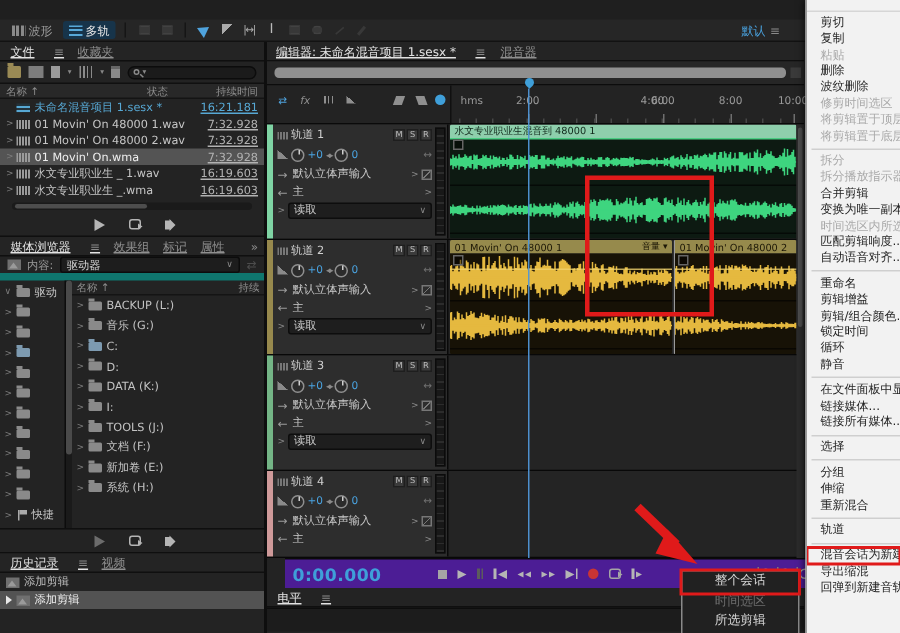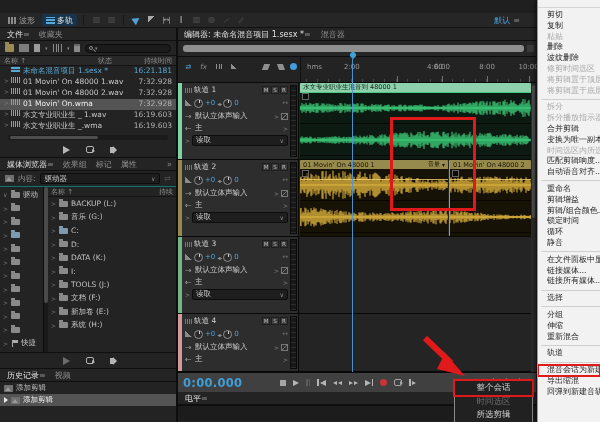--- a/index.html
+++ b/index.html
@@ -29,21 +29,21 @@
   .ibeam{color:#bbb;font-size:9px;}
   .shape{width:7px;height:6px;border:1px solid #777;}
   .workspace{position:absolute;right:80px;top:0;height:15px;display:flex;align-items:center;gap:3px;font-size:8px;}
   .ws-label{color:#4aa3e0;}
   .menu-glyph{color:#8a8a8a;font-size:8px;}
 
   
   .left-panel{position:absolute;left:0;top:28px;width:178px;height:394px;background:#232323;border-right:2px solid #0e0e0e;}
   .panel-tabs{height:13px;display:flex;align-items:center;gap:9px;font-size:8px;color:#8f8f8f;
     padding-left:7px;border-bottom:1px solid #0f0f0f;background:#242424;}
-  .ptab{display:flex;gap:0;align-items:center;white-space:nowrap;}
+  .ptab{display:flex;gap:13px;align-items:center;white-space:nowrap;text-decoration:underline;}
   .ptab.active{color:#e3e3e3;}
   .more-glyph{margin-left:auto;padding-right:4px;color:#8a8a8a;}
 
   .file-toolbar{height:15px;display:flex;align-items:center;gap:5px;padding:0 5px;border-bottom:1px solid #101010;}
   .fico{width:10px;height:8px;position:relative;}
   .fico.folder{background:#9a8a55;border-radius:1px;}
   .fico.folder::before{content:"";position:absolute;left:0;top:-2px;width:4px;height:2px;background:#9a8a55;}
   .fico.import{background:#7d7d7d;}
   .fico.newfile{width:7px;background:#9a9a9a;}
   .fico.mixd{background:repeating-linear-gradient(90deg,#8a8a8a 0 1px,transparent 1px 2.5px);}
@@ -53,39 +53,39 @@
     display:flex;align-items:center;gap:2px;padding:0 3px;}
   .mag{width:4px;height:4px;border:1px solid #8a8a8a;border-radius:50%;position:relative;}
   .mag::after{content:"";position:absolute;left:3px;top:3px;width:3px;height:1px;background:#8a8a8a;transform:rotate(45deg);}
 
   .flist-head{display:flex;height:10px;align-items:center;font-size:7px;color:#8c8c8c;background:#282828;
     border-bottom:1px solid #141414;padding:0 4px;}
   .col-name{flex:1;}
   .col-status{width:30px;}
   .col-dur{width:44px;text-align:right;}
   .file-rows{height:66px;}
-  .file-row{display:flex;height:11px;font-size:7.5px;color:#c6c6c6;padding:0 4px;white-space:nowrap;}
+  .file-row{display:flex;align-items:center;height:11px;font-size:7.5px;color:#c6c6c6;padding:0 4px;white-space:nowrap;}
   .file-row.selected{background:#545454;color:#efefef;}
   .expander{width:7px;color:#7d7d7d;font-size:6px;}
   .ficon{width:9px;height:6px;margin-right:3px;flex:0 0 auto;}
   .ficon-session{background:repeating-linear-gradient(0deg,#57a8d4 0 1.5px,#23323a 1.5px 3px);}
   .ficon-audio{background:repeating-linear-gradient(90deg,#9a9a9a 0 1px,transparent 1px 2px);}
   .fname{flex:1;overflow:hidden;text-overflow:clip;}
-  .fdur{width:44px;text-align:right;color:#b2b2b2;}
+  .fdur{width:44px;text-align:right;color:#b2b2b2;text-decoration:underline;}
   .session-text{color:#57a8d4;}
   .hscroll{height:5px;margin:3px 8px 2px 8px;background:#1a1a1a;border-radius:3px;position:relative;}
   .hscroll::after{content:"";position:absolute;left:2px;top:1px;width:55%;height:3px;background:#4d4d4d;border-radius:2px;}
   .preview-bar{height:16px;display:flex;align-items:center;justify-content:center;gap:16px;border-bottom:1px solid #0f0f0f;}
   .pv-play{width:0;height:0;border-top:4px solid transparent;border-bottom:4px solid transparent;border-left:7px solid #b5b5b5;}
   .pv-loop{width:8px;height:7px;border:1px solid #b5b5b5;border-radius:2px;position:relative;}
   .pv-loop::after{content:"";position:absolute;right:-2px;top:2px;border-top:2px solid transparent;border-bottom:2px solid transparent;border-left:3px solid #b5b5b5;}
   .pv-spk{width:4px;height:6px;background:#b5b5b5;position:relative;}
   .pv-spk::before{content:"";position:absolute;left:3px;top:-1px;border-top:4px solid transparent;border-bottom:4px solid transparent;border-left:4px solid #b5b5b5;}
 
-  .mb-row{height:16px;display:flex;align-items:center;gap:4px;padding:0 5px;font-size:7.5px;color:#9a9a9a;border-bottom:1px solid #0f766e;}
+  .mb-row{height:16px;display:flex;align-items:center;gap:4px;padding:0 5px;font-size:7.5px;color:#9a9a9a;border-bottom:5px solid #0f766e;}
   .mb-drop{flex:1;height:11px;background:#1d1d1d;border:1px solid #0c0c0c;border-radius:2px;
     display:flex;align-items:center;justify-content:space-between;padding:0 4px;color:#cfcfcf;}
   .tree{display:flex;height:166px;border-bottom:1px solid #0f0f0f;}
   .tree-left{width:44px;border-right:1px solid #0c0c0c;padding-top:1px;}
   .tree-scroll{width:4px;background:#1a1a1a;}
   .tree-scroll i{display:block;width:4px;height:70%;background:#4a4a4a;border-radius:2px;}
   .tree-right{flex:1;}
   .tr-head{display:flex;height:10px;align-items:center;font-size:7px;color:#8c8c8c;padding:0 3px;border-bottom:1px solid #141414;}
   .tnode{display:flex;align-items:center;height:13.5px;font-size:7.5px;color:#c3c3c3;padding-left:3px;white-space:nowrap;overflow:hidden;}
   .tnode .expander{width:8px;}
@@ -162,21 +162,21 @@
   .wave-band{position:relative;border-bottom:1px solid rgba(0,0,0,.6);}
   .env-line{position:absolute;left:0;right:0;height:1px;z-index:2;}
   .clip.green .env-line{background:rgba(80,224,143,.9);top:0;}
   .clip.yellow .env-line{background:rgba(240,210,110,.8);top:10px;}
   .vol-tag{display:flex;align-items:center;gap:2px;font-size:6px;}
   .clips-vscroll{position:absolute;right:0;top:0;width:5px;height:289px;background:#2b2b2b;}
   .clips-vscroll i{display:block;margin:2px auto;width:3px;height:46%;background:#4d4d4d;border-radius:2px;}
   .playhead-line{position:absolute;width:1px;background:rgba(80,150,215,.95);z-index:6;}
   .playhead-pin{position:absolute;width:6px;height:6px;border-radius:50% 50% 50% 0;background:#3f9fd9;transform:rotate(-45deg);z-index:7;}
 
-  .transport{position:absolute;left:0;top:344px;width:358px;height:20px;background:#404040;
+  .transport{position:absolute;left:12px;top:344px;width:358px;height:20px;background:#4c1d95;
     border-top:1px solid #0b0b0b;display:flex;align-items:center;}
   .time{width:60px;padding-left:5px;font-size:11.5px;color:#3f9fd9;font-weight:bold;letter-spacing:.3px;}
   .tr-btns{display:flex;align-items:center;gap:7px;margin-left:42px;}
   .tbtn{display:flex;align-items:center;gap:1px;}
   .sq{width:6px;height:6px;background:#a5a5a5;}
   .tri-r{width:0;height:0;border-top:3.5px solid transparent;border-bottom:3.5px solid transparent;border-left:6px solid #b5b5b5;}
   .tri-l{width:0;height:0;border-top:3.5px solid transparent;border-bottom:3.5px solid transparent;border-right:6px solid #b5b5b5;}
   .tri-s{border-top-width:2.5px;border-bottom-width:2.5px;border-left-width:4.5px;border-right-width:4.5px;}
   .vbar{width:1.5px;height:7px;background:#b5b5b5;}
   .dim *{background:#5c5c5c!important;border-left-color:#5c5c5c!important;border-right-color:#5c5c5c!important;}

